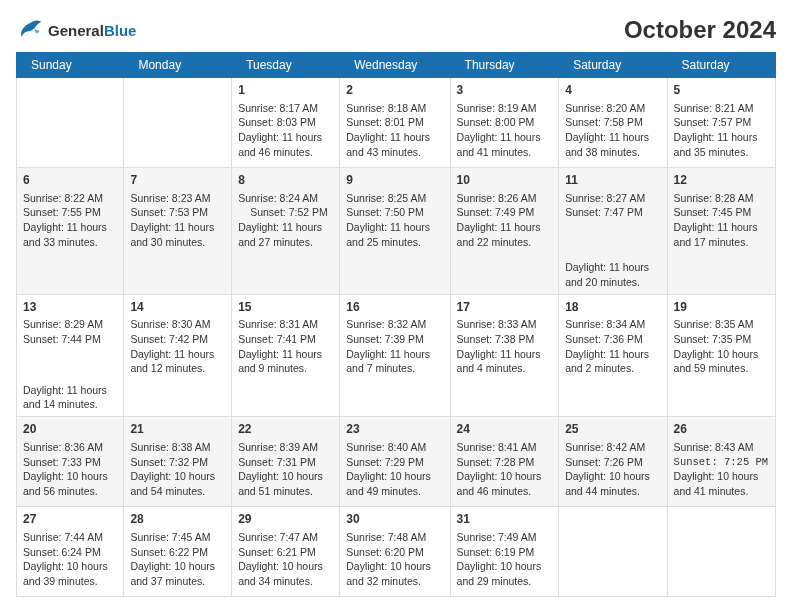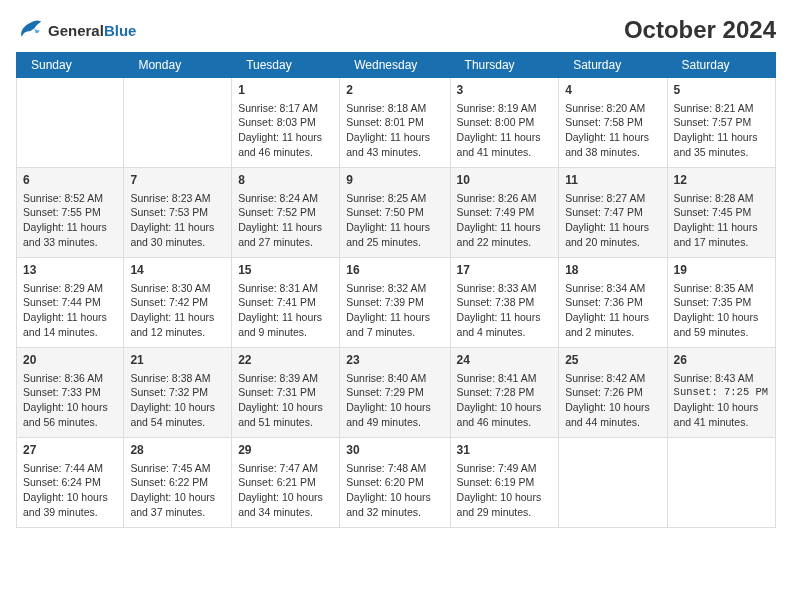--- a/index.html
+++ b/index.html
@@ -145,67 +145,67 @@
         <td>
           <span class="day-number">5</span>
           <span style="display: block;">Sunrise: 8:21 AM</span>
           <span style="display: block;">Sunset: 7:57 PM</span>
           <span style="display: block;">Daylight: 11 hours and 35 minutes.</span>
         </td>
       </tr>
       <tr>
         <td>
           <span class="day-number">6</span>
-          <span style="display: block;">Sunrise: 8:52 AM</span>
+          <span style="display: block;">Sunrise: 8:22 AM</span>
           <span style="display: block;">Sunset: 7:55 PM</span>
           <span style="display: block;">Daylight: 11 hours and 33 minutes.</span>
         </td>
         <td>
           <span class="day-number">7</span>
           <span style="display: block;">Sunrise: 8:23 AM</span>
           <span style="display: block;">Sunset: 7:53 PM</span>
           <span style="display: block;">Daylight: 11 hours and 30 minutes.</span>
         </td>
         <td>
           <span class="day-number">8</span>
           <span style="display: block;">Sunrise: 8:24 AM</span>
-          <span style="display: block;">Sunset: 7:52 PM</span>
+          <span style="display: block; margin-left: 12px;">Sunset: 7:52 PM</span>
           <span style="display: block;">Daylight: 11 hours and 27 minutes.</span>
         </td>
         <td>
           <span class="day-number">9</span>
           <span style="display: block;">Sunrise: 8:25 AM</span>
           <span style="display: block;">Sunset: 7:50 PM</span>
           <span style="display: block;">Daylight: 11 hours and 25 minutes.</span>
         </td>
         <td>
           <span class="day-number">10</span>
           <span style="display: block;">Sunrise: 8:26 AM</span>
           <span style="display: block;">Sunset: 7:49 PM</span>
           <span style="display: block;">Daylight: 11 hours and 22 minutes.</span>
         </td>
         <td>
           <span class="day-number">11</span>
           <span style="display: block;">Sunrise: 8:27 AM</span>
           <span style="display: block;">Sunset: 7:47 PM</span>
-          <span style="display: block;">Daylight: 11 hours and 20 minutes.</span>
+          <span style="display: block; margin-top: 40px;">Daylight: 11 hours and 20 minutes.</span>
         </td>
         <td>
           <span class="day-number">12</span>
           <span style="display: block;">Sunrise: 8:28 AM</span>
           <span style="display: block;">Sunset: 7:45 PM</span>
           <span style="display: block;">Daylight: 11 hours and 17 minutes.</span>
         </td>
       </tr>
       <tr>
         <td>
           <span class="day-number">13</span>
           <span style="display: block;">Sunrise: 8:29 AM</span>
           <span style="display: block;">Sunset: 7:44 PM</span>
-          <span style="display: block;">Daylight: 11 hours and 14 minutes.</span>
+          <span style="display: block; margin-top: 36px;">Daylight: 11 hours and 14 minutes.</span>
         </td>
         <td>
           <span class="day-number">14</span>
           <span style="display: block;">Sunrise: 8:30 AM</span>
           <span style="display: block;">Sunset: 7:42 PM</span>
           <span style="display: block;">Daylight: 11 hours and 12 minutes.</span>
         </td>
         <td>
           <span class="day-number">15</span>
           <span style="display: block;">Sunrise: 8:31 AM</span>

